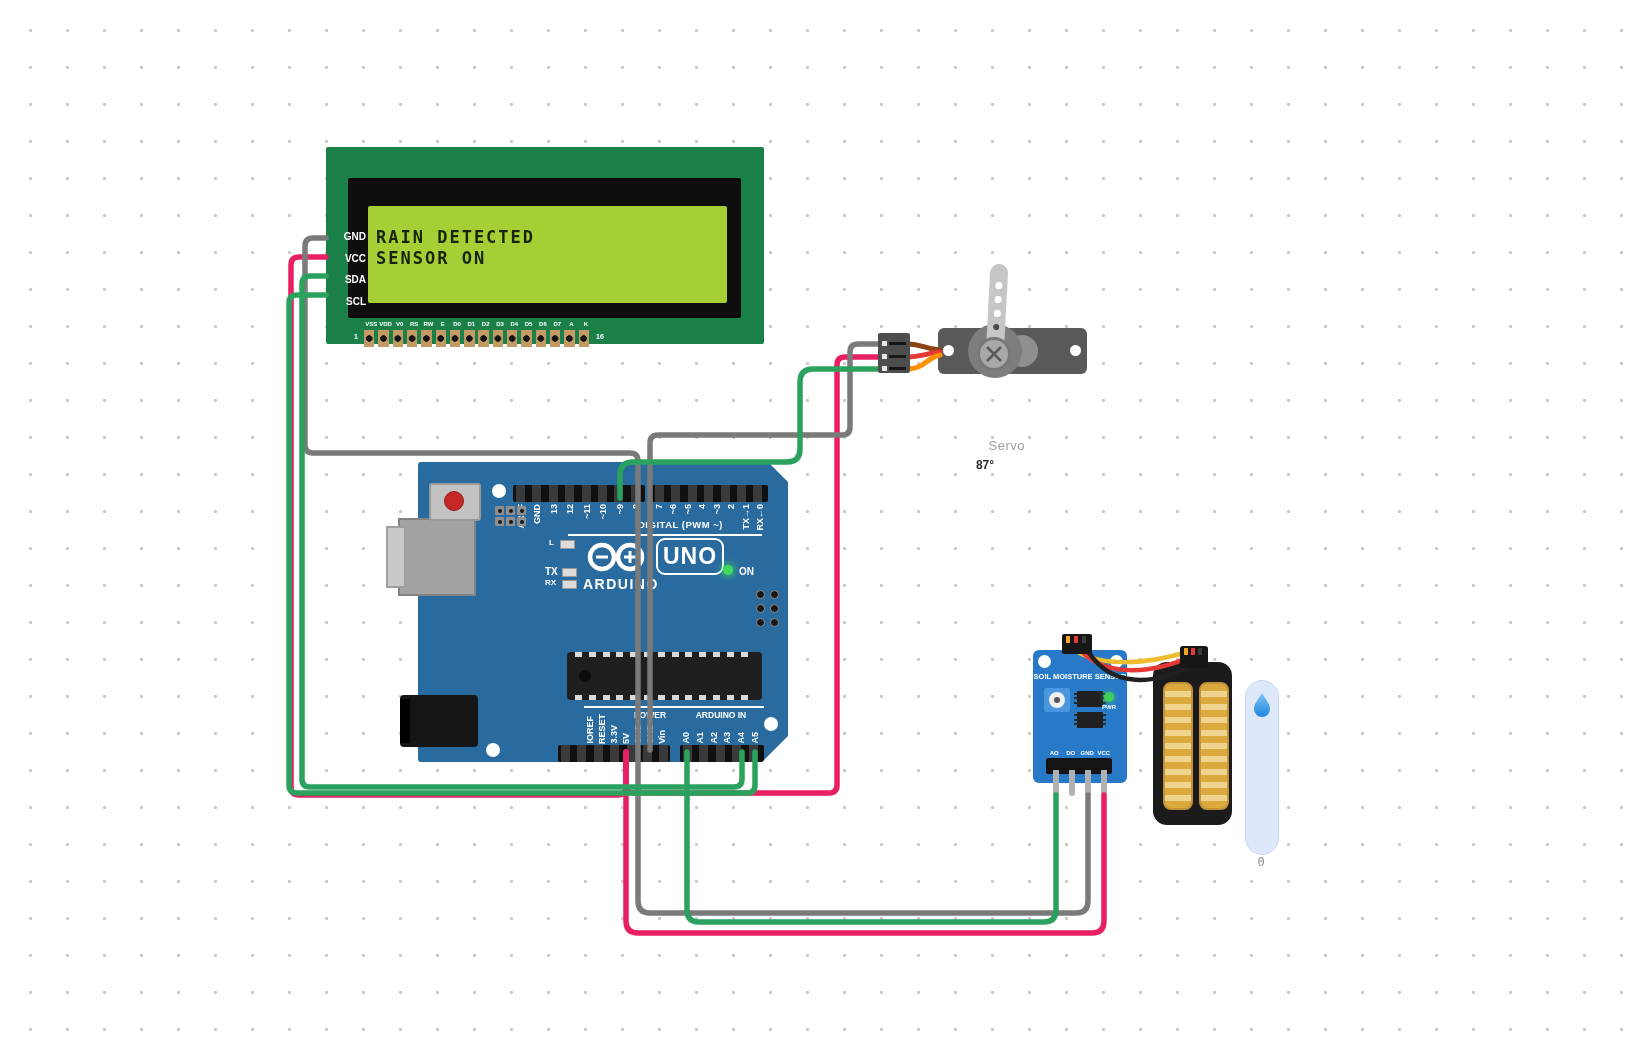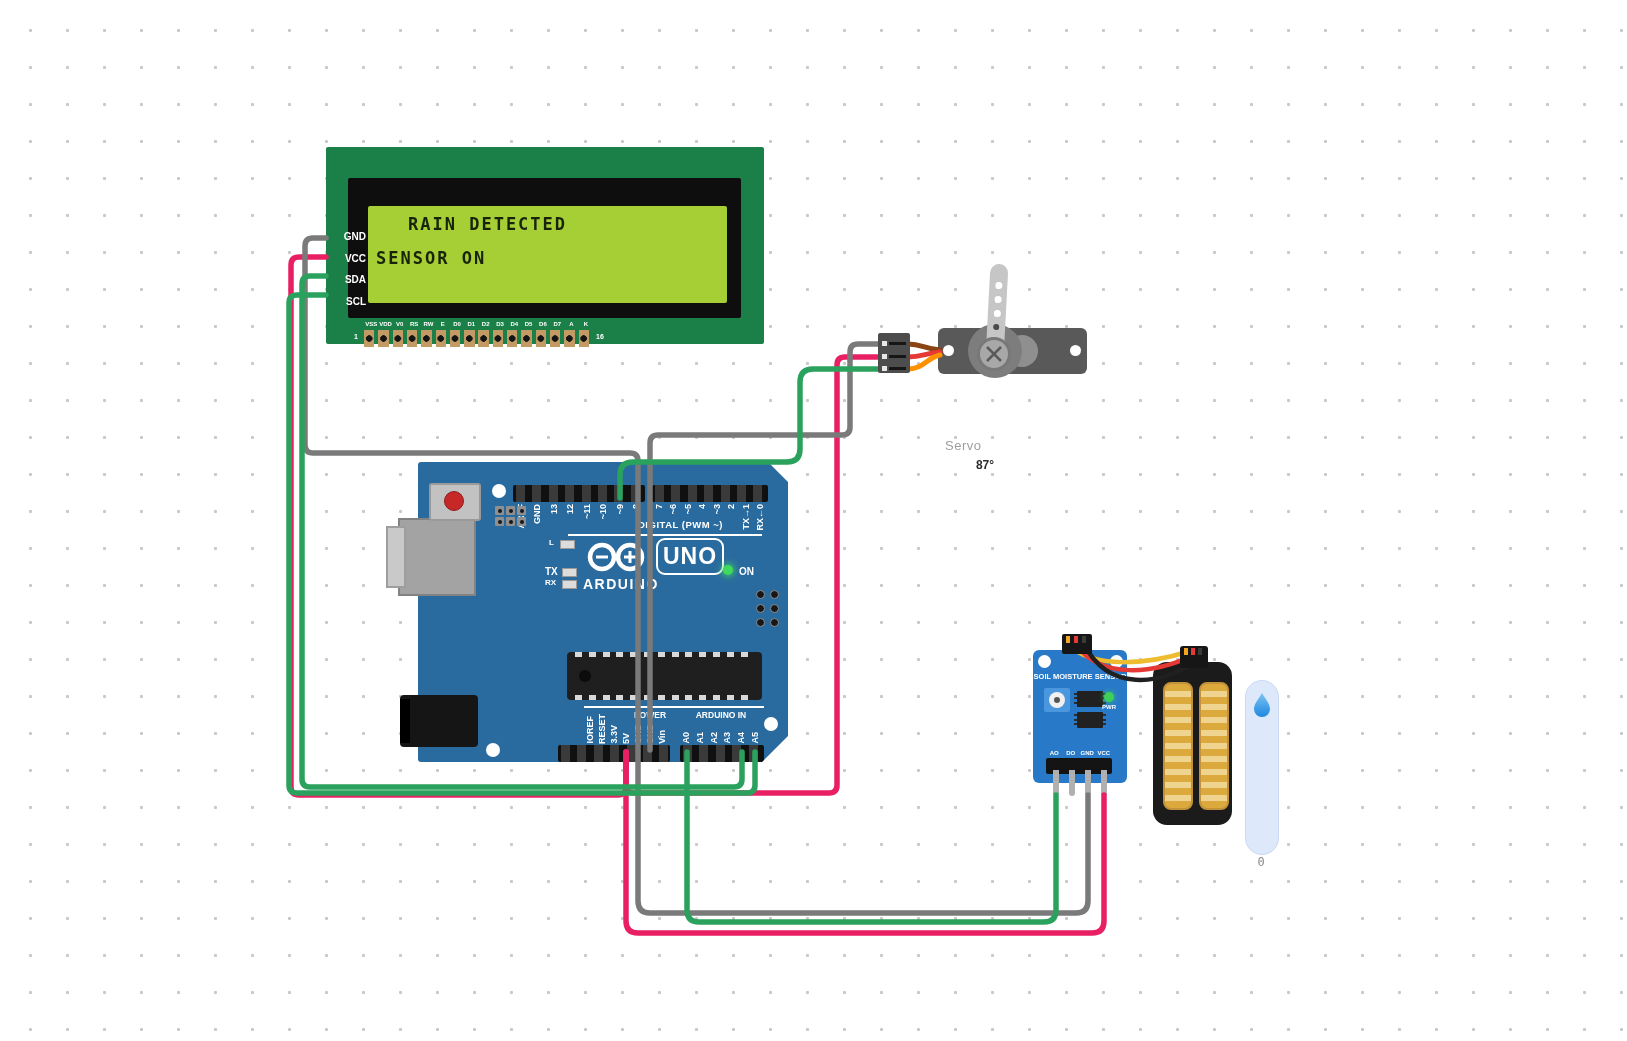--- a/index.html
+++ b/index.html
@@ -59,21 +59,21 @@
   #servo-bump{left:1006px;top:335px;width:32px;height:32px;border-radius:50%;background:#8f8f8f;z-index:2;}
   #servo-hub{left:968px;top:324px;width:54px;height:54px;border-radius:50%;background:#7d7d7d;z-index:2;}
   #servo-horn{left:986px;top:264px;width:18px;height:95px;background:#c6c6c6;border-radius:9px;z-index:3;transform:rotate(3deg);transform-origin:50% 90%;}
   .horn-hole{position:absolute;left:5.5px;width:7px;height:7px;border-radius:50%;background:#fff;}
   .horn-hole.dark{background:#4a4a4a;width:6px;height:6px;left:6px;}
   #servo-screw{left:977px;top:337px;width:28px;height:28px;border-radius:50%;background:#a8a8a8;border:3px solid #787878;z-index:4;}
   #servo-screw svg{position:absolute;left:0;top:0;}
   #servo-conn{left:878px;top:333px;width:32px;height:40px;background:#4d4d4d;border-radius:2px;z-index:4;}
   .conn-pin{position:absolute;left:4px;width:5px;height:5px;background:#e8e8e8;}
   .conn-slot{position:absolute;left:11px;width:17px;height:3px;background:#161616;}
-  #servo-label{left:945px;top:438px;width:80px;text-align:left;color:#9e9e9e;font-size:13px;letter-spacing:.5px;}
+  #servo-label{left:945px;top:438px;width:80px;text-align:right;color:#9e9e9e;font-size:13px;letter-spacing:.5px;}
   #servo-angle{left:945px;top:458px;width:80px;text-align:center;color:#2b2b2b;font-size:12px;font-weight:bold;}
   
   #soil{left:1033px;top:650px;width:94px;height:133px;background:#2979c9;border-radius:6px;z-index:2;}
   #soil-title{position:absolute;left:0;top:22px;width:100%;text-align:center;color:#fff;font-size:7.5px;font-weight:bold;}
   #soil-pot{position:absolute;left:11px;top:38px;width:26px;height:24px;background:#4a97dd;border-radius:2px;}
   #soil-pot::before{content:"";position:absolute;left:5px;top:4px;width:16px;height:16px;border-radius:50%;background:#f0f0f0;}
   #soil-pot::after{content:"";position:absolute;left:10px;top:9px;width:6px;height:6px;border-radius:50%;background:#555;}
   .soil-ic{position:absolute;left:44px;width:26px;height:16px;background:#212121;border-radius:1px;}
   .soil-ic::before,.soil-ic::after{content:"";position:absolute;top:2px;bottom:2px;width:3px;
     background:repeating-linear-gradient(180deg,#2b2b2b 0 2px,rgba(0,0,0,0) 2px 4.5px);}
@@ -101,21 +101,21 @@
   #wires path{fill:none;stroke-linecap:round;stroke-linejoin:round;}
 </style>
 </head>
 <body>
 
 <div id="canvas">
 
   <div class="abs" id="lcd-pcb">
     <div class="abs" id="lcd-bezel"></div>
     <div class="abs" id="lcd-screen">
-      <div class="lcd-line" style="top:8px;margin-left:32px;">RAIN DETECTED</div>
+      <div class="lcd-line" style="top:21px;">RAIN DETECTED</div>
       <div class="lcd-line" style="top:42px;">SENSOR ON</div>
     </div>
     <div class="abs" id="lcd-sidepins">
         <span>GND</span>
         <span>VCC</span>
         <span>SDA</span>
         <span>SCL</span>
       </div>
     <div class="abs" id="lcd-botlabels">
         <span>VSS</span>

